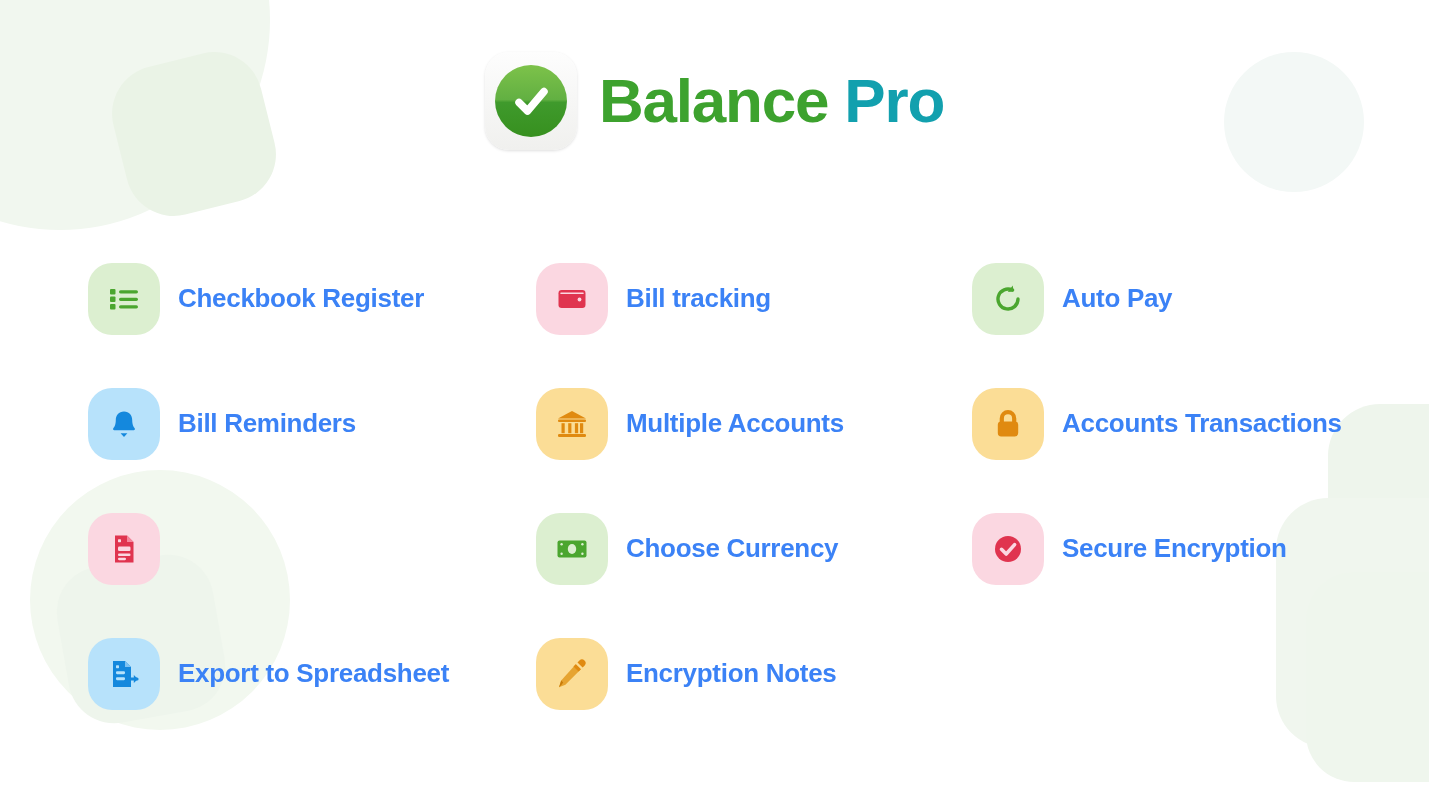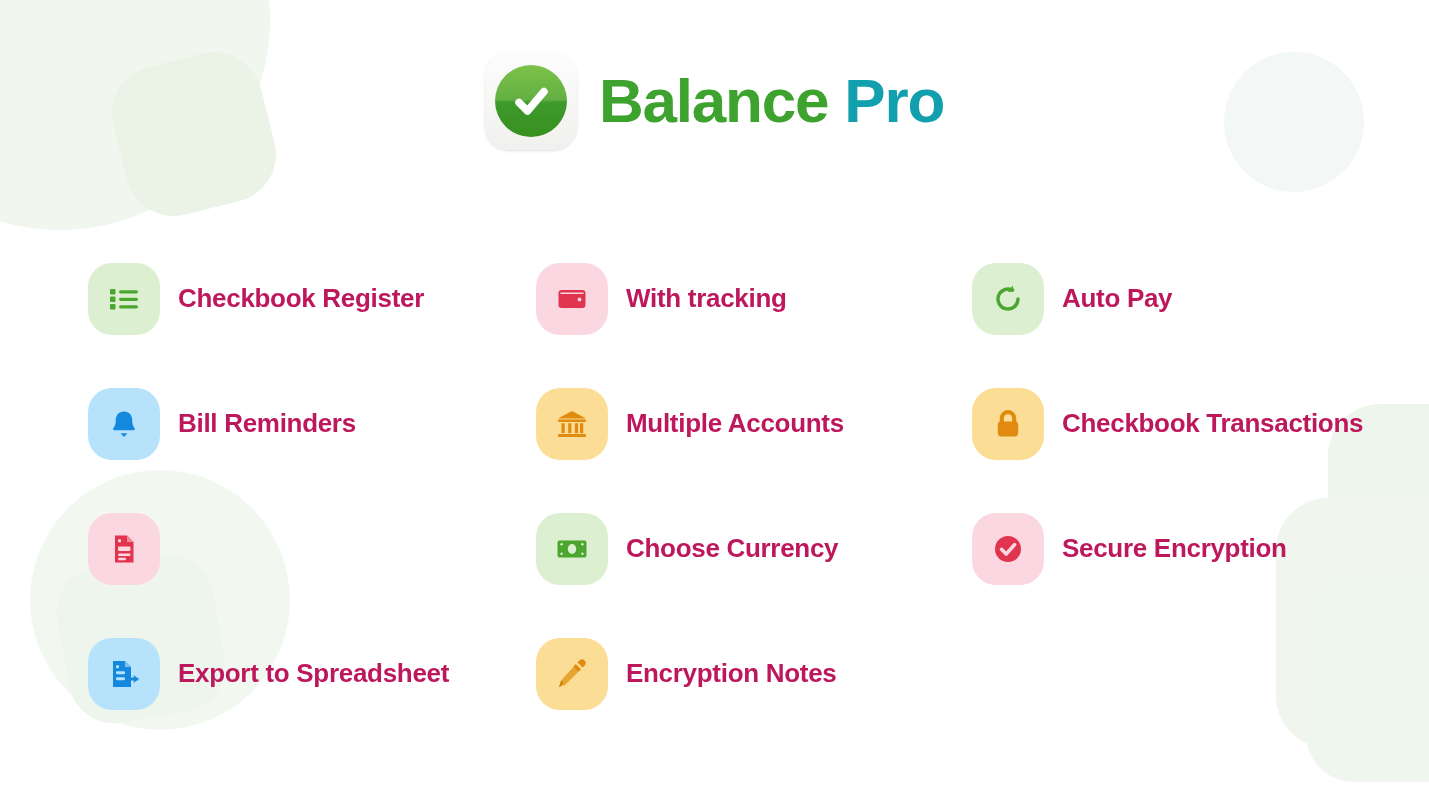--- a/index.html
+++ b/index.html
@@ -123,21 +123,21 @@
   }
   .feat-icon {
     width: 72px; height: 72px;
     border-radius: 24px;
     flex: 0 0 auto;
     display: flex; align-items: center; justify-content: center;
   }
   .feat-label {
     font-size: 26px;
     font-weight: 700;
-    color: #be185d;
+    color: #3b82f6;
     letter-spacing: -0.3px;
     white-space: nowrap;
   }
   
   .tint-green { background: #dcefd0; }
   .tint-pink  { background: #fbd7e1; }
   .tint-amber { background: #fbdd96; }
   .tint-blue  { background: #b7e2fb; }
 </style>
 </head>
@@ -188,21 +188,21 @@
       </div>
 
       <div class="feature">
         <div class="feat-icon tint-pink">
           <svg width="34" height="34" viewBox="0 0 34 34" aria-hidden="true">
             <rect x="3.5" y="8" width="27" height="18" rx="3.2" fill="#e0344f"></rect>
             <path d="M6 11.2 H28" stroke="#fbd7e1" stroke-width="1.6" stroke-linecap="round"></path>
             <circle cx="24.5" cy="17.5" r="1.9" fill="#fbd7e1"></circle>
           </svg>
         </div>
-        <div class="feat-label">With tracking</div>
+        <div class="feat-label">Bill tracking</div>
       </div>
 
       <div class="feature">
         <div class="feat-icon tint-green">
           <svg width="34" height="34" viewBox="0 0 34 34" aria-hidden="true">
             <path d="M27 17 A10 10 0 1 1 21.5 8.1" fill="none" stroke="#4ba62f" stroke-width="3.4" stroke-linecap="round"></path>
             <path d="M21.8 3.6 L22.4 9.4 L16.8 9.9 Z" fill="#4ba62f"></path>
           </svg>
         </div>
         <div class="feat-label">Auto Pay</div>
@@ -233,21 +233,21 @@
         <div class="feat-label">Multiple Accounts</div>
       </div>
 
       <div class="feature">
         <div class="feat-icon tint-amber">
           <svg width="34" height="34" viewBox="0 0 34 34" aria-hidden="true">
             <path d="M10.8 15 V11.4 a6.2 6.2 0 0 1 12.4 0 V15" fill="none" stroke="#e08a10" stroke-width="4.2" stroke-linecap="round"></path>
             <rect x="6.8" y="14.4" width="20.4" height="15" rx="3.4" fill="#e08a10"></rect>
           </svg>
         </div>
-        <div class="feat-label">Checkbook Transactions</div>
+        <div class="feat-label">Accounts Transactions</div>
       </div>
 
       <div class="feature">
         <div class="feat-icon tint-pink">
           <svg width="34" height="34" viewBox="0 0 34 34" aria-hidden="true">
             <path d="M8 3.5 h12 L26.5 10 v20.5 H8 Z" fill="#e0344f"></path>
             <path d="M20 3.5 L26.5 10 H20 Z" fill="#f5879c"></path>
             <rect x="11" y="7.2" width="3" height="3" rx="0.6" fill="#fbd7e1"></rect>
             <rect x="11" y="14.5" width="12.5" height="4.4" rx="1.2" fill="#fbd7e1"></rect>
             <rect x="11" y="21.6" width="12.5" height="2.4" rx="1.1" fill="#fbd7e1"></rect>

